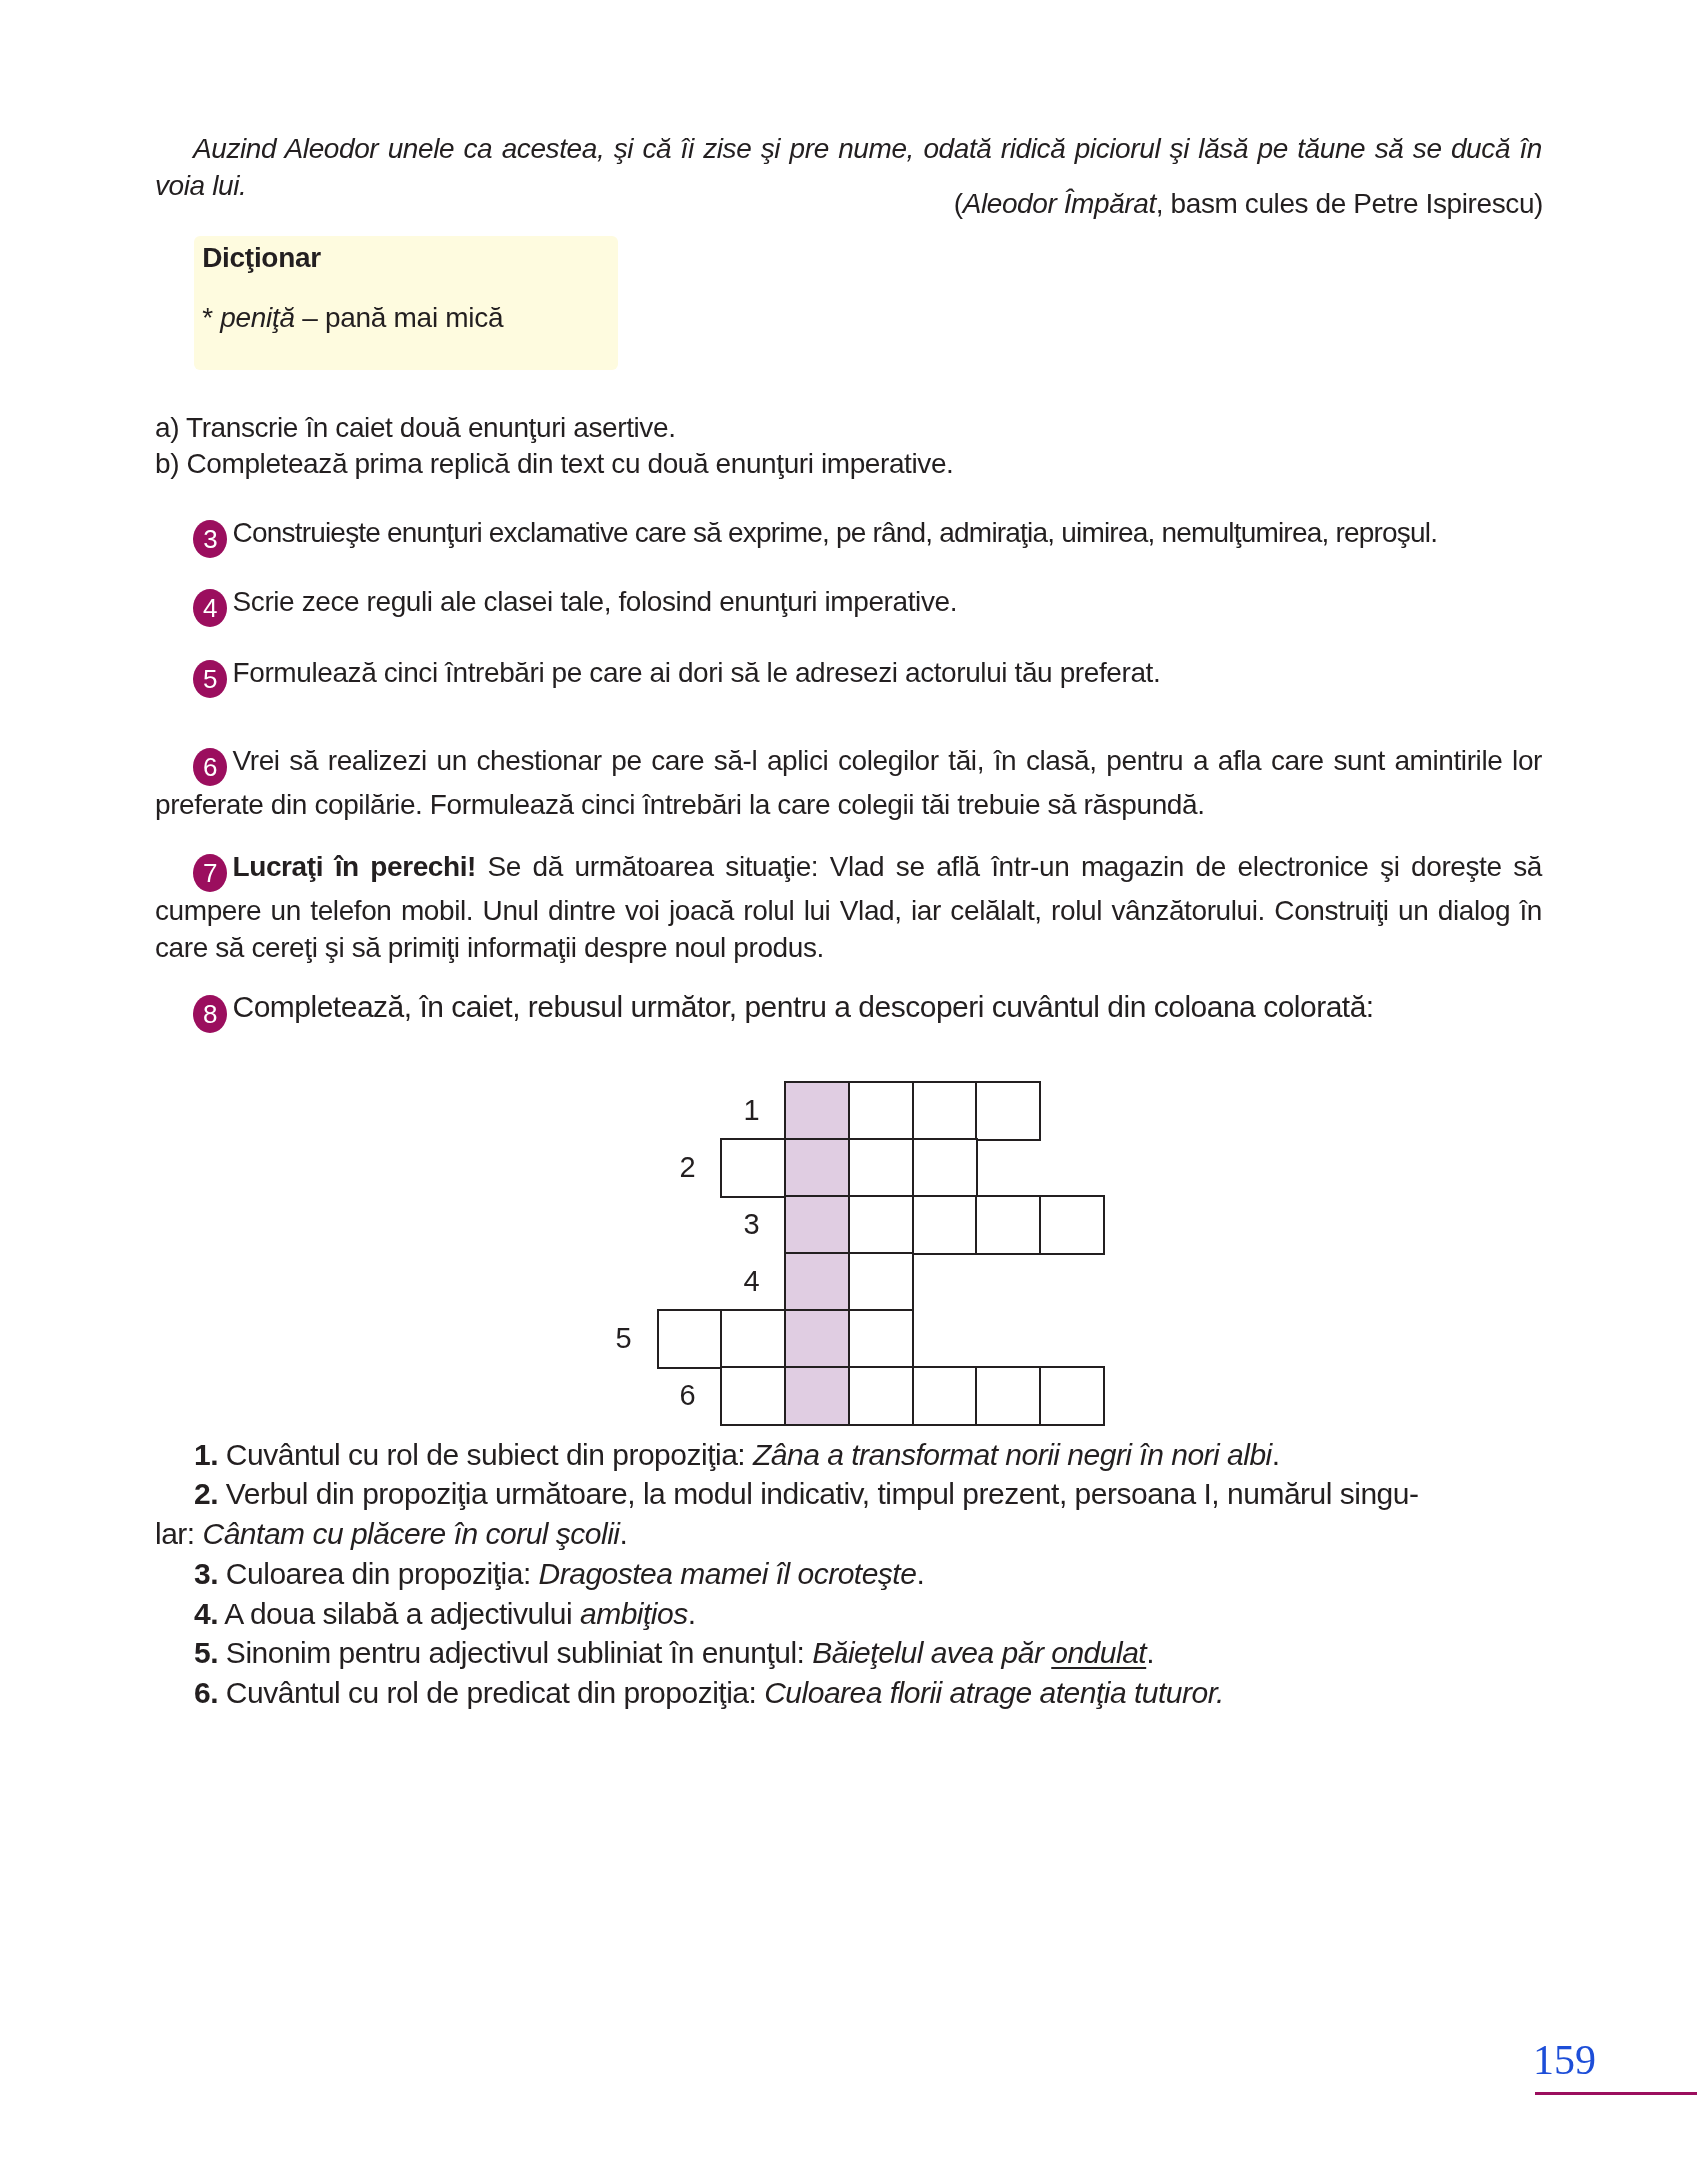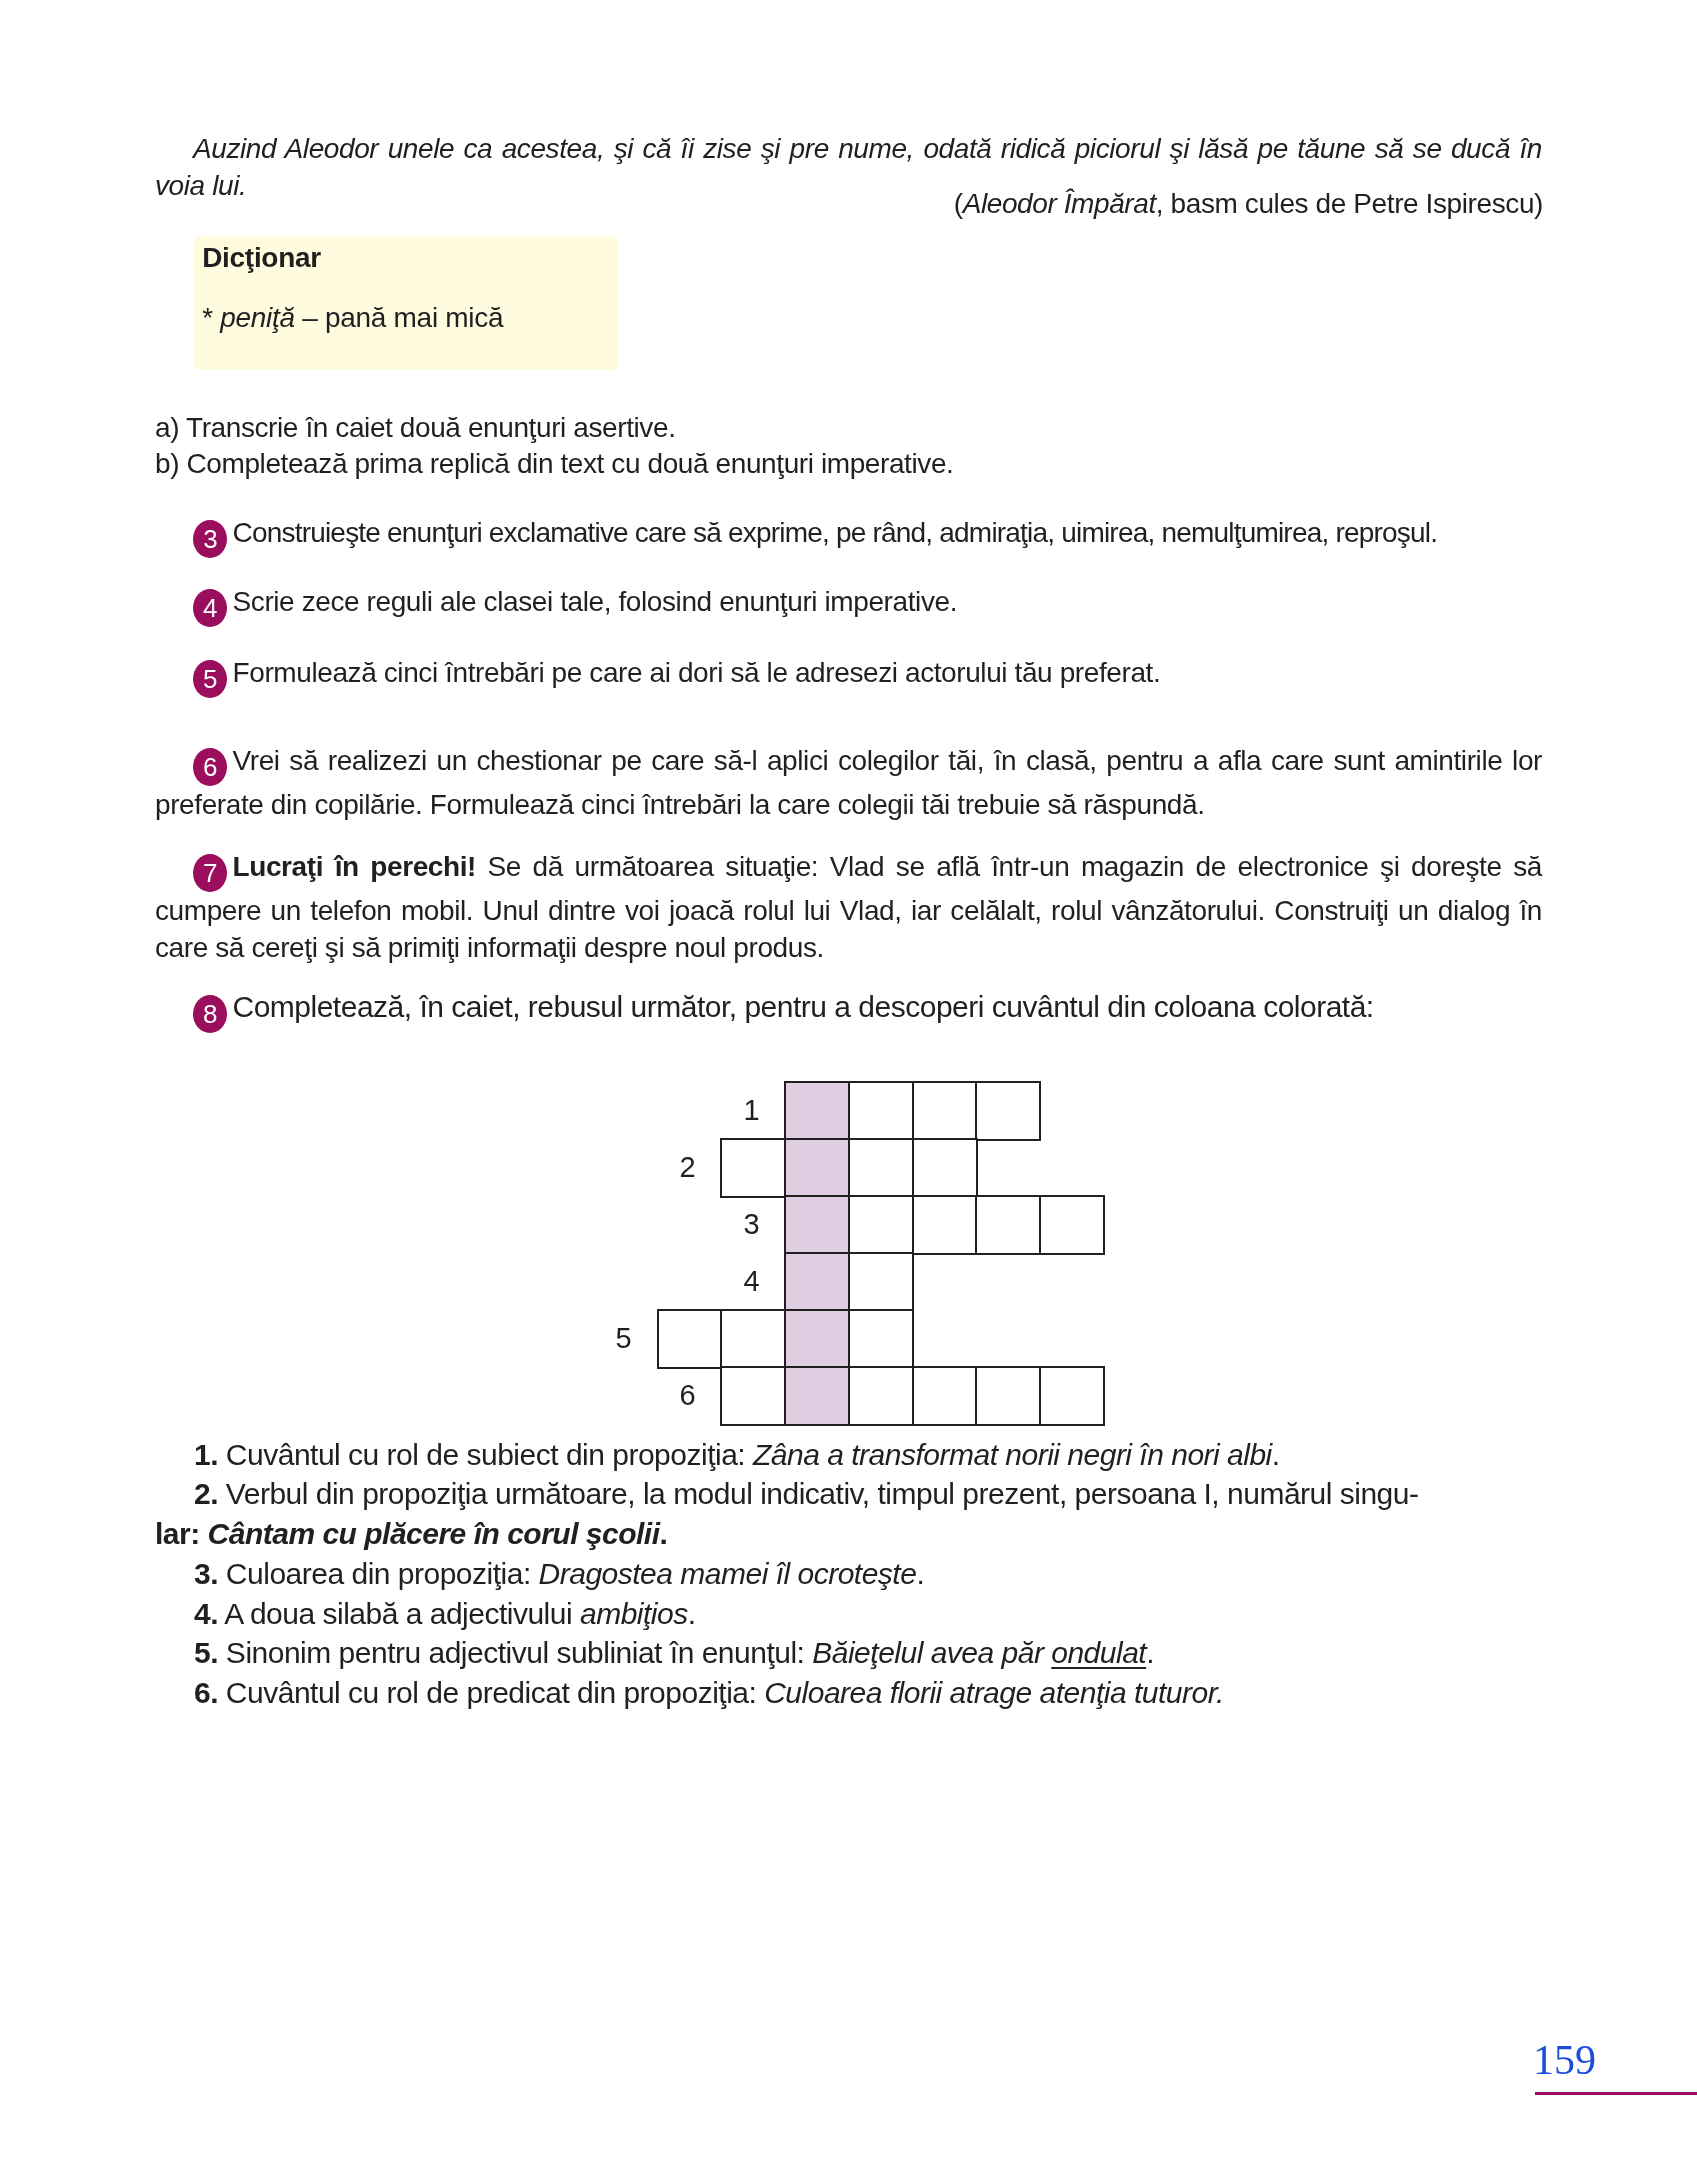--- a/index.html
+++ b/index.html
@@ -129,21 +129,21 @@
       <div class="cell" style="left: 975px; top: 1366px; width: 66px; height: 60px;"></div>
       <div class="cell" style="left: 1039px; top: 1366px; width: 66px; height: 60px;"></div>
     </div>
 
   <div class="clue" style="top:1435px; left:194px; width:1348px;">
     <span class="num">1.</span><span> Cuvântul cu rol de subiect din propoziţia: </span><span class="it">Zâna a transformat norii negri în nori albi</span><span>.</span>
   </div>
   <div class="clue" style="top:1474px; left:194px; width:1348px;">
     <span class="num">2.</span><span> Verbul din propoziţia următoare, la modul indicativ, timpul prezent, persoana I, numărul singu-</span>
   </div>
-  <div class="clue" style="top:1514px;font-weight:bold;">
+  <div class="clue" style="top:1514px;">
     <span>lar: </span><span class="it">Cântam cu plăcere în corul şcolii</span><span>.</span>
   </div>
   <div class="clue" style="top:1554px; left:194px; width:1348px;">
     <span class="num">3.</span><span> Culoarea din propoziţia: </span><span class="it">Dragostea mamei îl ocroteşte</span><span>.</span>
   </div>
   <div class="clue" style="top:1594px; left:194px; width:1348px;">
     <span class="num">4.</span><span> A doua silabă a adjectivului </span><span class="it">ambiţios</span><span>.</span>
   </div>
   <div class="clue" style="top:1633px; left:194px; width:1348px;">
     <span class="num">5.</span><span> Sinonim pentru adjectivul subliniat în enunţul: </span><span class="it">Băieţelul avea păr </span><span class="it u">ondulat</span><span>.</span>

